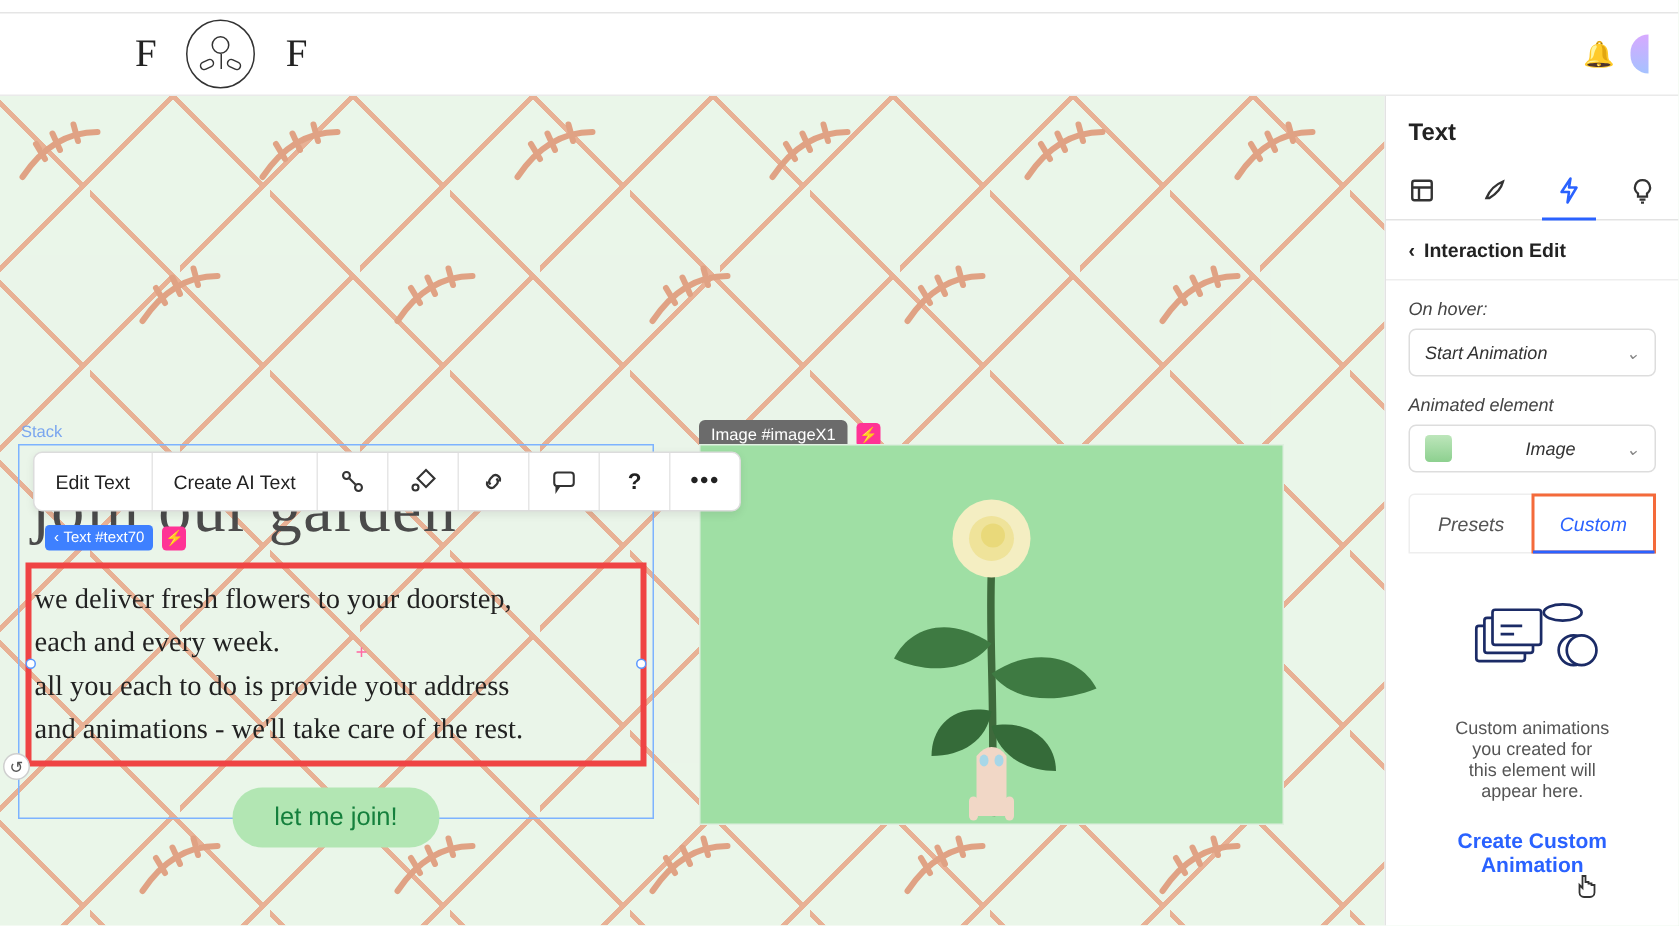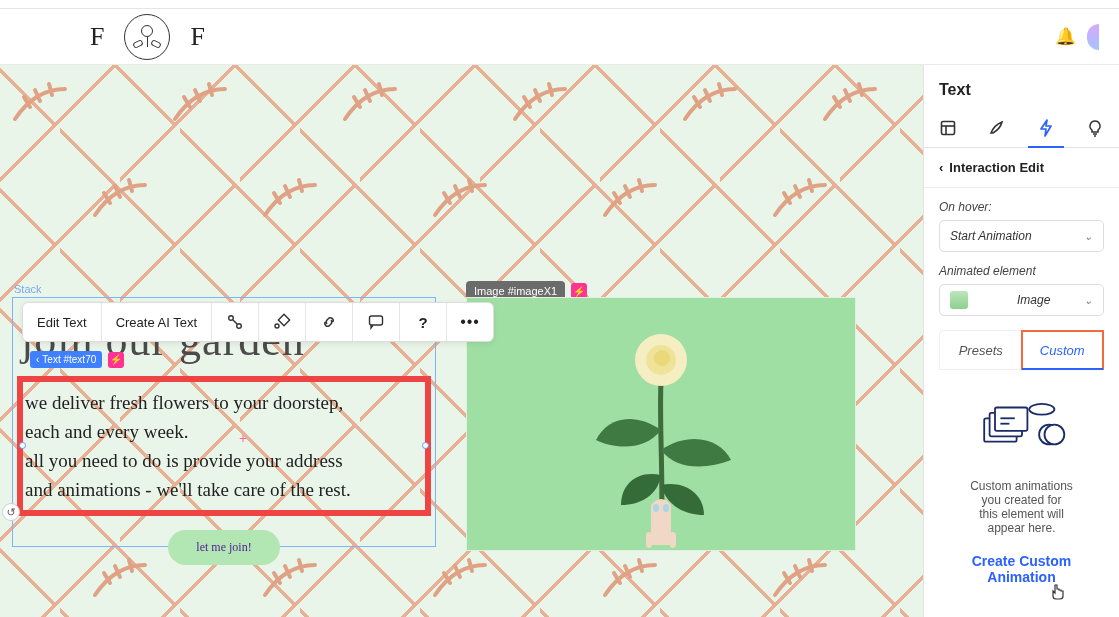--- a/index.html
+++ b/index.html
@@ -95,21 +95,21 @@
     font-family: Georgia, "Times New Roman", serif;
     font-size: 44px;
     letter-spacing: 1px;
     color: #4b4b4b;
     padding: 6px 0 0 8px;
     height: 78px;
     display: flex; align-items: center;
   }
   .text-block {
     margin: 0 4px;
-    border: 6px solid #ef4444;
+    border: 4px solid #ef4444;
     position: relative;
     font-family: Georgia, serif;
     font-size: 19px;
     line-height: 29px;
     color: #222;
     padding: 6px 2px 6px 2px;
   }
   .text-block .handle {
     position: absolute; width: 7px; height: 7px;
     background: #fff; border: 1px solid #5a97ff; border-radius: 50%;
@@ -119,23 +119,23 @@
   .plus-cursor {
     position: absolute; left: 216px; top: 42px;
     color: #ff6aa3; font-size: 14px; font-weight: 600;
   }
   .cta-btn {
     margin: 14px auto 0;
     display: block;
     background: #b2e6b3;
     border: none; border-radius: 20px;
     padding: 10px 28px;
-    font-family: Liberation Serif, serif;
-    font-size: 12px;
-    color: #4c1d95;
+    font-family: Liberation Sans, sans-serif;
+    font-size: 17px;
+    color: #15803d;
   }
   
   .toolbar {
     position: absolute; left: 22px; top: 237px;
     height: 40px;
     background: #fff;
     border: 1px solid #dcdcdc;
     border-radius: 6px;
     box-shadow: 0 2px 6px rgba(0,0,0,0.08);
     display: flex; align-items: flex-end;
@@ -371,21 +371,21 @@
 
     <div class="stack-box">
       <div class="heading">join our garden</div>
 
       <div class="text-block">
         <span class="handle ml"></span>
         <span class="handle mr"></span>
         <div>we deliver fresh flowers to your doorstep,</div>
         <div>each and every week.</div>
         <span class="plus-cursor">+</span>
-        <div>all you need to do is provide your address</div>
+        <div>all you each to do is provide your address</div>
         <div>and animations - we'll take care of the rest.</div>
       </div>
 
       <button class="cta-btn">let me join!</button>
     </div>
 
     <div class="rot-handle">↺</div>
 
     <div class="toolbar">
       <div class="tb-btn">Edit Text</div>

